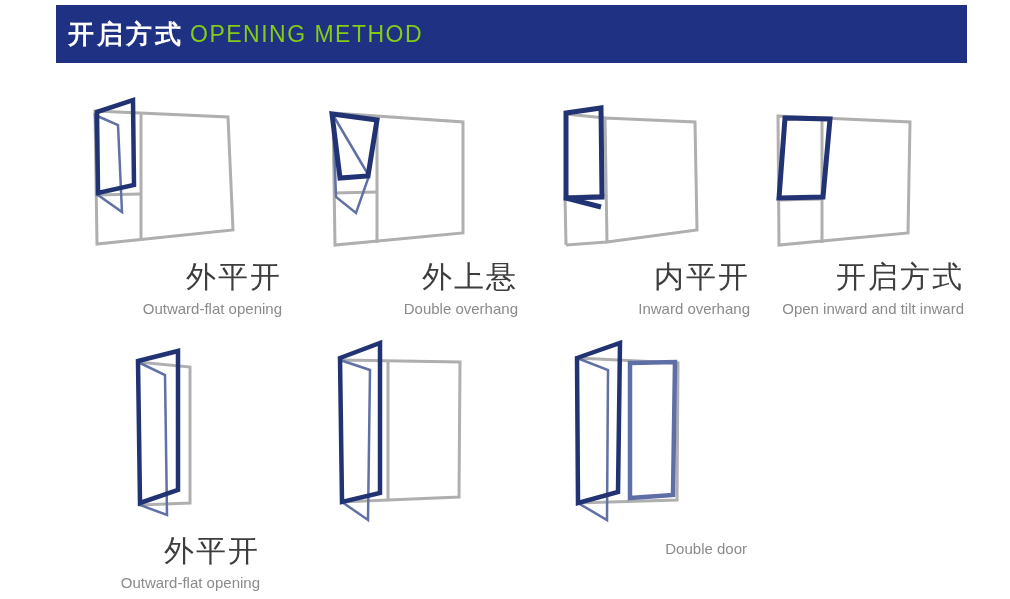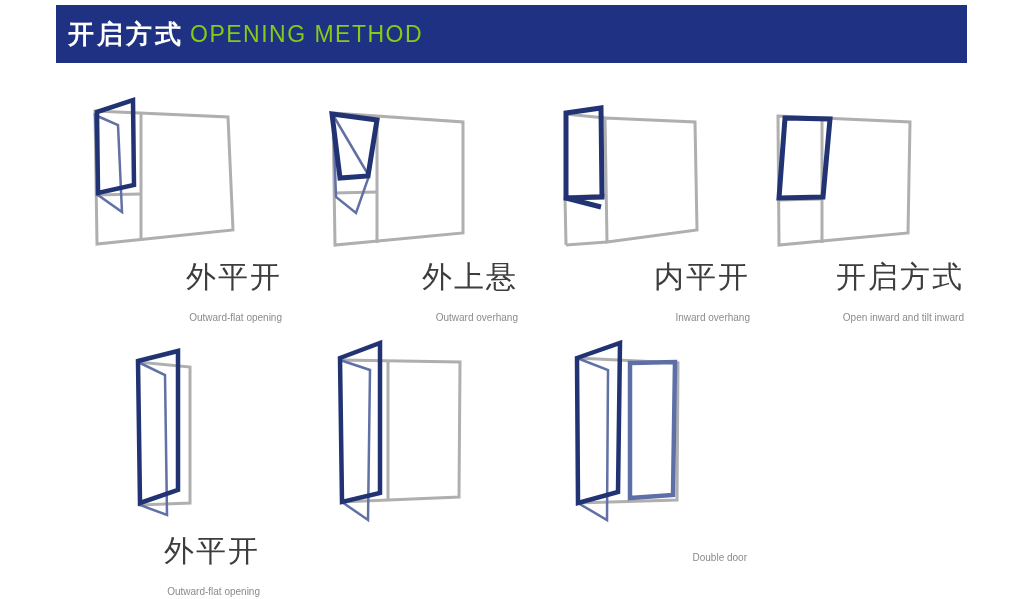--- a/index.html
+++ b/index.html
@@ -22,21 +22,21 @@
   .icon{position:absolute;}
   .icon svg{display:block;width:100%;height:100%;}
   .g{fill:none;stroke:#afafaf;stroke-width:3;}
   .n{fill:none;stroke:#223374;stroke-width:4.5;}
   .n5{fill:none;stroke:#223374;stroke-width:5;}
   .l{fill:none;stroke:#6170a5;stroke-width:2.5;}
   .leaf{fill:none;stroke:#5e6ea6;stroke-width:4.5;}
   
   .label{position:absolute;width:240px;text-align:right;}
   .zh{font-size:30px;color:#3d3d3d;letter-spacing:2px;line-height:34px;white-space:nowrap;}
-  .en{font-size:10px;color:#8b8b8b;line-height:17px;margin-top:15px;white-space:nowrap;}
+  .en{font-size:15px;color:#8b8b8b;line-height:17px;margin-top:6px;white-space:nowrap;}
 </style>
 </head>
 <body>
 
 <div class="canvas">
 
   <div class="header-bar">
     <span class="header-zh">开启方式</span>
     <span class="header-en">OPENING METHOD</span>
   </div>
@@ -59,21 +59,21 @@
     <svg viewBox="0 0 150 160">
       <polygon class="g" points="7,21 137,30 137,141 9,153"></polygon>
       <line class="g" x1="51" y1="28" x2="51" y2="151"></line>
       <line class="g" x1="8" y1="101" x2="51" y2="100"></line>
       <polygon class="l" points="7,23 10,105 30,121 43,84"></polygon>
       <polygon class="n5" points="6,22 51,28 42,84 14,86"></polygon>
     </svg>
   </div>
   <div class="label" style="left:278px;top:260px">
     <div class="zh">外上悬</div>
-    <div class="en">Outward overhang</div>
+    <div class="en">Double overhang</div>
   </div>
 
   <div class="icon" style="left:558px;top:98px;width:150px;height:152px">
     <svg viewBox="0 0 150 152">
       <polygon class="g" points="47,20 137,24 139,132 49,144"></polygon>
       <line class="g" x1="8" y1="16" x2="47" y2="20"></line>
       <line class="g" x1="7" y1="99" x2="49" y2="97"></line>
       <line class="g" x1="7" y1="99" x2="8" y2="147"></line>
       <line class="g" x1="8" y1="147" x2="49" y2="144"></line>
       <polygon class="n5" points="8,15 43,10 44,99 8,100"></polygon>

